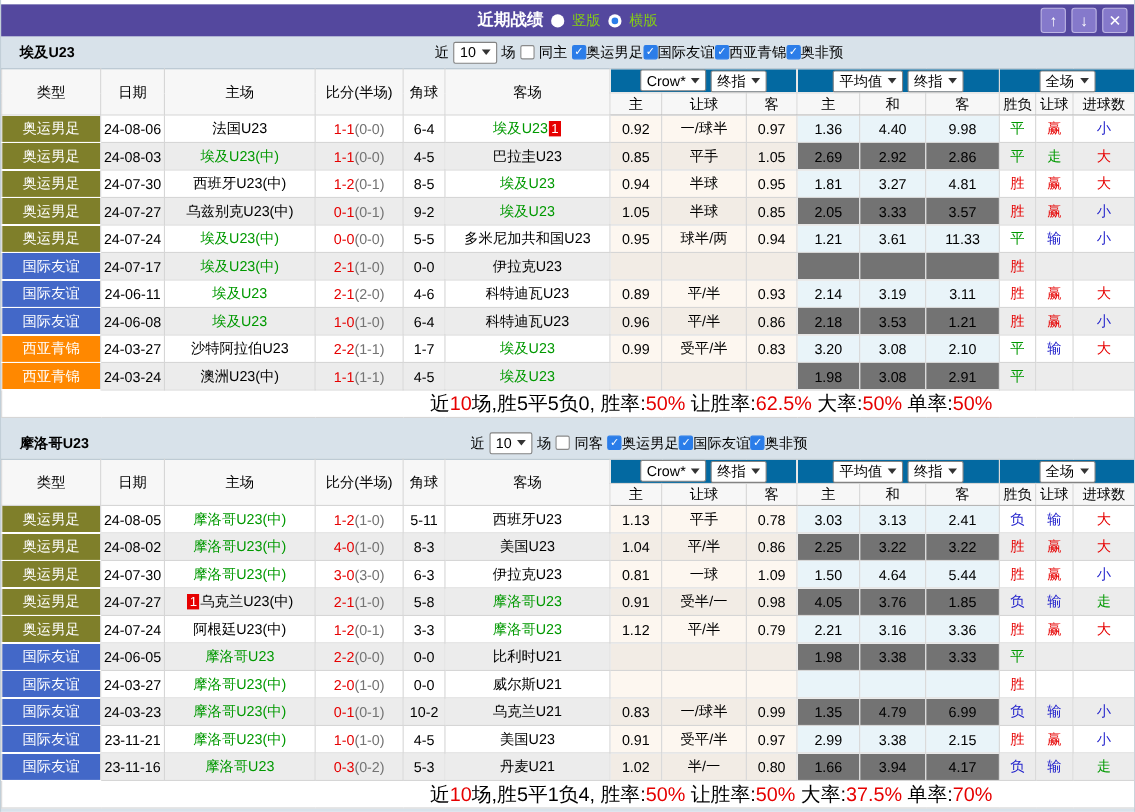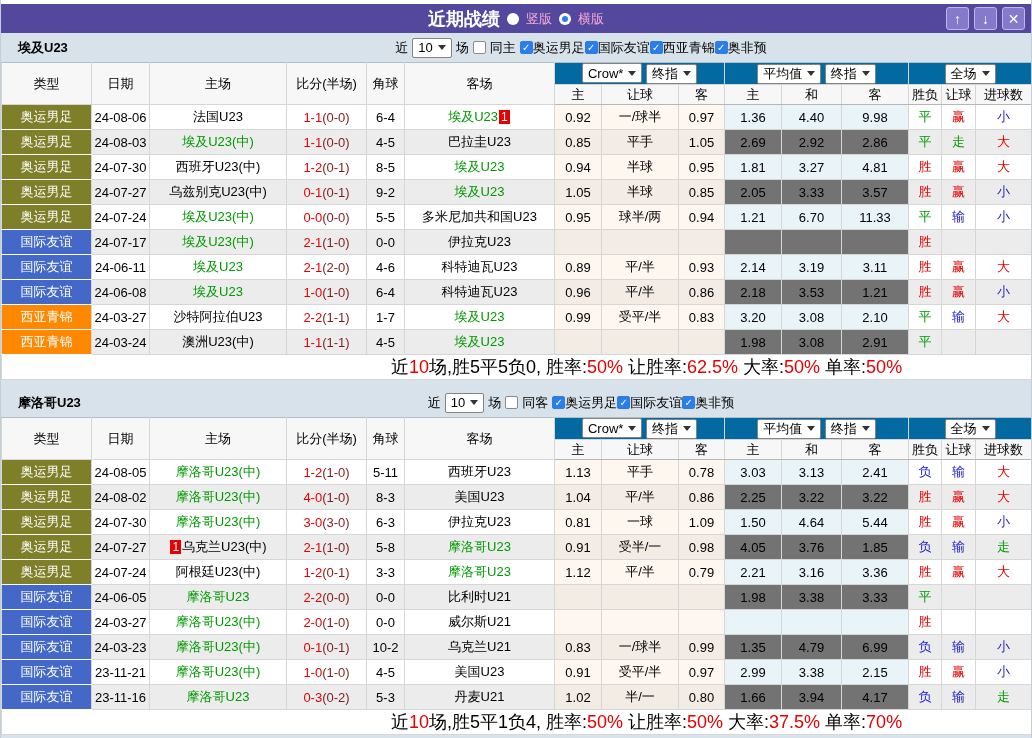--- a/index.html
+++ b/index.html
@@ -3,24 +3,24 @@
 <meta charset="utf-8">
 <style>
   * { box-sizing: border-box; margin: 0; padding: 0; }
   body { font-family: "Liberation Sans", "DejaVu Sans", sans-serif; background: #fff; }
   #app { width: 1032px; height: 738px; background: #d8e2ea; overflow: hidden; position: relative; border-left:1px solid #c2cfd8; border-right:1px solid #c2cfd8; }
   .topstrip { height: 4px; background: #fff; }
 
   
   .titlebar { height: 29px; background: #54489e; position: relative; display: flex; align-items: center; justify-content: center; }
   .title-center { display: flex; align-items: center; gap: 7px; }
-  .title { color: #fff; font-weight: bold; font-size: 18px; }
+  .title { color: #fff; font-weight: bold; font-size: 15px; }
   .radio { width: 12px; height: 12px; border-radius: 50%; background: #fff; display: inline-flex; align-items: center; justify-content: center; cursor: pointer; }
   .radio.selected::after { content: ""; width: 6px; height: 6px; border-radius: 50%; background: #2b7de9; }
-  .radio-label { color: #f9a8d4; font-size: 13px; }
+  .radio-label { color: #84cc16; font-size: 13px; }
   .winbtns { position: absolute; right: 6px; top: 3px; display: flex; gap: 5px; }
   .wbtn { width: 23px; height: 23px; background: #8579cb; border: 1px solid #beb6e4; border-radius: 3px; color: #fff; font-size: 14px; font-weight: bold; display: flex; align-items: center; justify-content: center; cursor: pointer; line-height: 1; }
 
   
   .filterbar { height: 29px; position: relative; display: flex; align-items: center; }
   .team { position: absolute; left: 17px; font-size: 13px; font-weight: bold; color: #000; }
   .filters { margin: 0 auto; padding-left: 130px; display: flex; align-items: center; gap: 4px; font-size: 13px; color: #000; }
   .lg-wrap { display: flex; align-items: center; }
   .lg-item { display: inline-flex; align-items: center; }
   .cb { width: 13px; height: 13px; border: 1px solid #8a8a8a; background: #fff; border-radius: 2px; display: inline-flex; align-items: center; justify-content: center; cursor: pointer; }
@@ -44,21 +44,21 @@
   tr.r-odd td.crow { background: #fdf7f0; }
   tr.r-even td.crow { background: #f2ece5; }
   tr.r-odd td.avg { background: #e9f4f9; }
   tr.r-even td.avg { background: #737373; }
   td.type { color: #fff; border-bottom-color: #fff; border-top-color: #fff; }
   td.lg-olive { background: #7f7f2a !important; }
   td.lg-blue { background: #4368c8 !important; }
   td.lg-orange { background: #ff8800 !important; }
   .green { color: #009900; }
   .score-main { color: #e60000; }
-  .score-half { color: #7f1d1d; }
+  .score-half { color: #737373; }
   .badge { background: #e60000; color: #fff; padding: 0 2px; margin: 0 1px; font-size: 12px; }
   td.c-r { color: #e60000; }
   td.c-g { color: #009900; }
   td.c-b { color: #2222cc; }
   tfoot td { height: 25px; background: #fff; border: 1px solid #d6d6d6; }
   .summary { display: block; text-align: center; padding-left: 260px; font-size: 18px; }
   .summary .red { color: #e60000; }
   .gap { height: 8px; background: #d8e2ea; }
 </style>
 </head>
@@ -253,21 +253,21 @@
               <td class="type lg-olive">奥运男足</td>
               <td class="date">24-07-24</td>
               <td class="teamcell"><span class="green">埃及U23(中)</span></td>
               <td class="score"><span class="score-main">0-0</span><span class="score-half">(0-0)</span></td>
               <td class="corner">5-5</td>
               <td class="teamcell"><span>多米尼加共和国U23</span></td>
               <td class="crow">0.95</td>
               <td class="crow">球半/两</td>
               <td class="crow">0.94</td>
               <td class="avg">1.21</td>
-              <td class="avg">6.70</td>
+              <td class="avg">3.61</td>
               <td class="avg">11.33</td>
               <td class="res c-g">平</td>
               <td class="res c-b">输</td>
               <td class="res c-b">小</td>
             </tr>
             <tr class="r-even">
               <td class="type lg-blue">国际友谊</td>
               <td class="date">24-07-17</td>
               <td class="teamcell"><span class="green">埃及U23(中)</span></td>
               <td class="score"><span class="score-main">2-1</span><span class="score-half">(1-0)</span></td>

